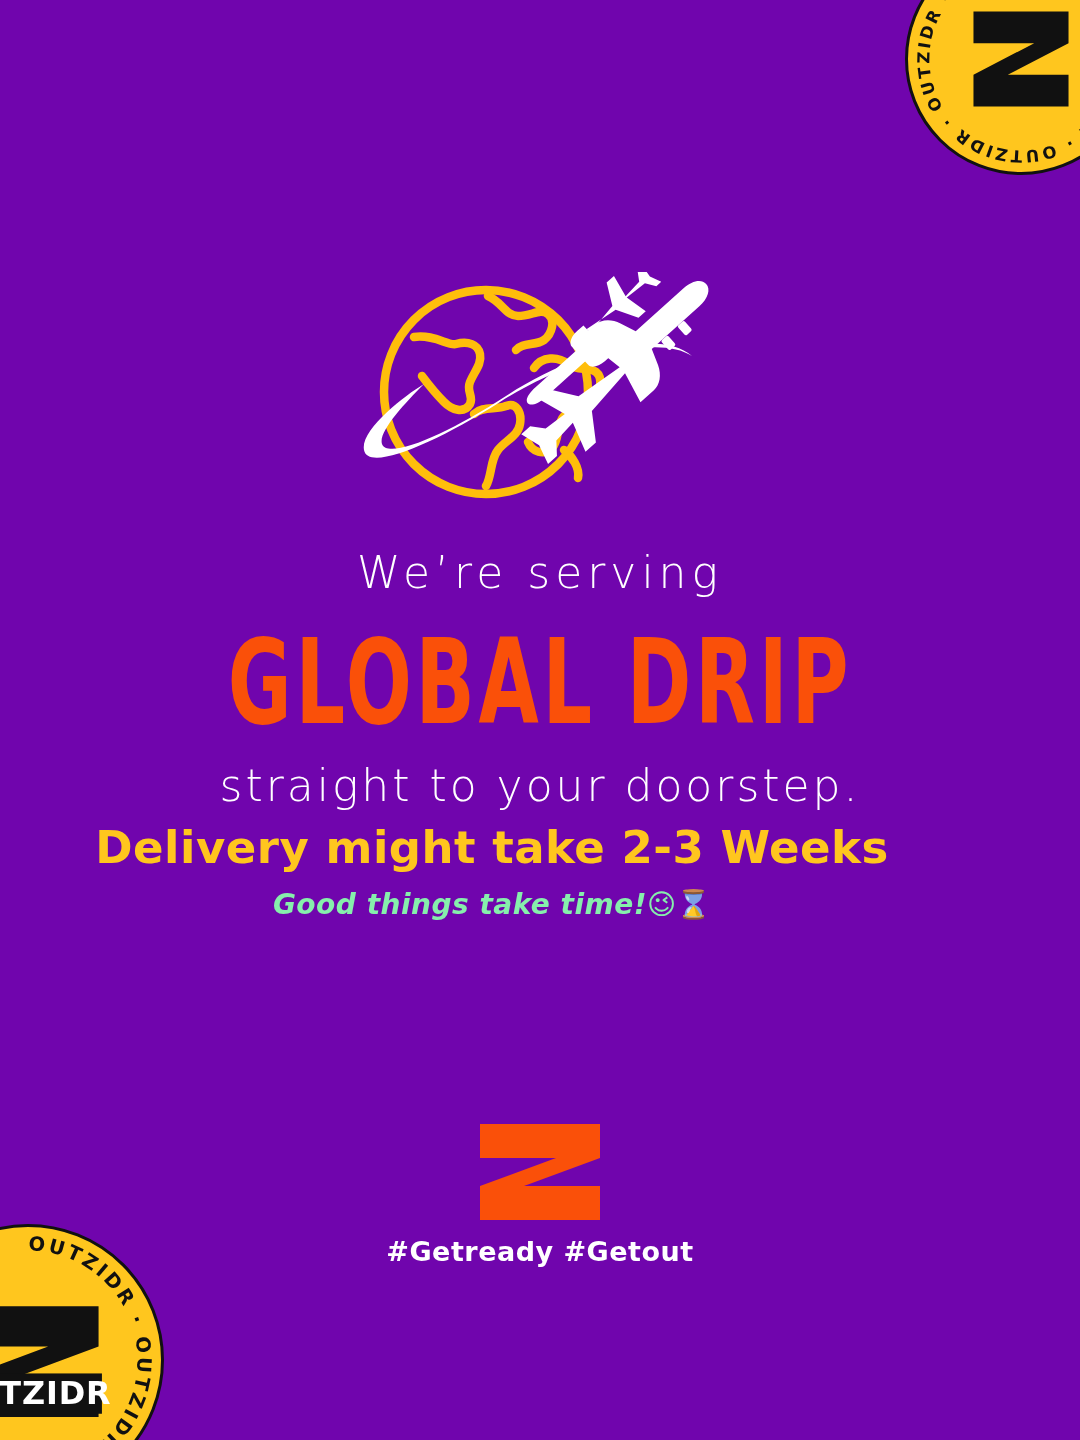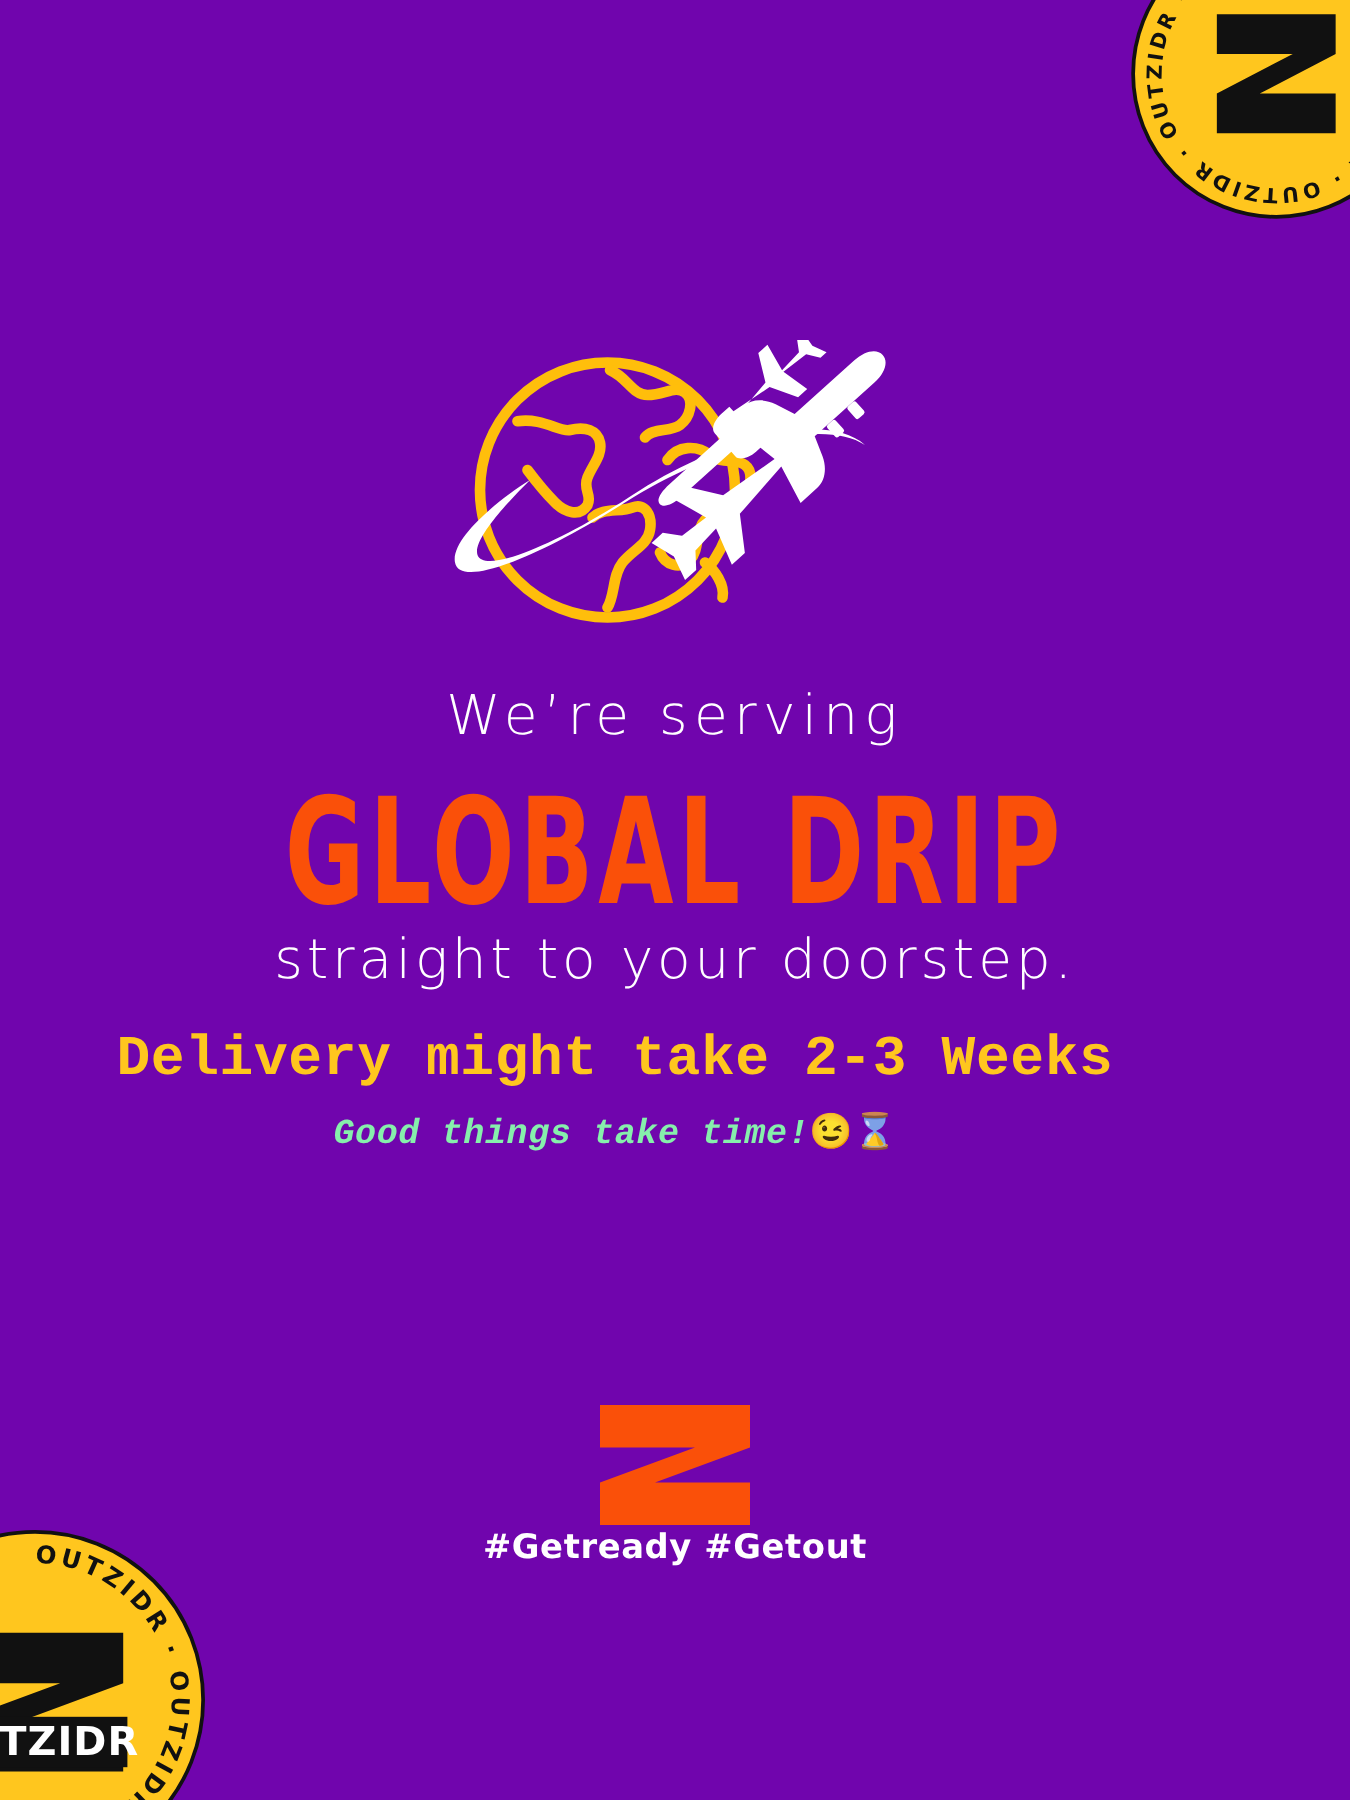--- a/index.html
+++ b/index.html
@@ -60,24 +60,24 @@
     transform-origin:center top;
     margin-top:18px;
     font-stretch:condensed;
   }
   #line-doorstep {
     color:#FFFFFF;
     font-size:44px;
     font-weight:300;
     letter-spacing:3px;
     line-height:1.1;
-    margin-top:22px;
+    margin-top:40px;
   }
 
-  #delivery-block { position:absolute; top:822px; left:0; width:984px; text-align:center;font-family:Liberation Mono, monospace; }
+  #delivery-block { position:absolute; top:822px; left:0; width:984px; text-align:center; }
   #line-delivery {
     color:#FFC61E;
     font-size:45px;
     font-weight:bold;
     letter-spacing:0.5px;
     line-height:1.15;
   }
   #line-goodthings {
     color:#86efac;
     font-size:28px;
@@ -89,20 +89,21 @@
   #line-goodthings .emoji { font-style:normal; letter-spacing:0; }
 
   
   #footer { position:absolute; top:1122px; left:0; width:1080px; text-align:center; }
   #z-logo { display:block; margin:0 auto; }
   #hashtags {
     color:#FFFFFF;
     font-size:27px;
     font-weight:bold;
     letter-spacing:0.5px;
+    margin-top:14px;
   }
 </style>
 </head>
 <body>
 
 <div class="badge" id="badge-tr">
   <svg class="badge-ring" viewBox="0 0 232 232">
     <defs>
       <path id="ring-path-tr" d="M 116,116 m 0,-94 a 94,94 0 1,1 -0.1,0"></path>
     </defs>

